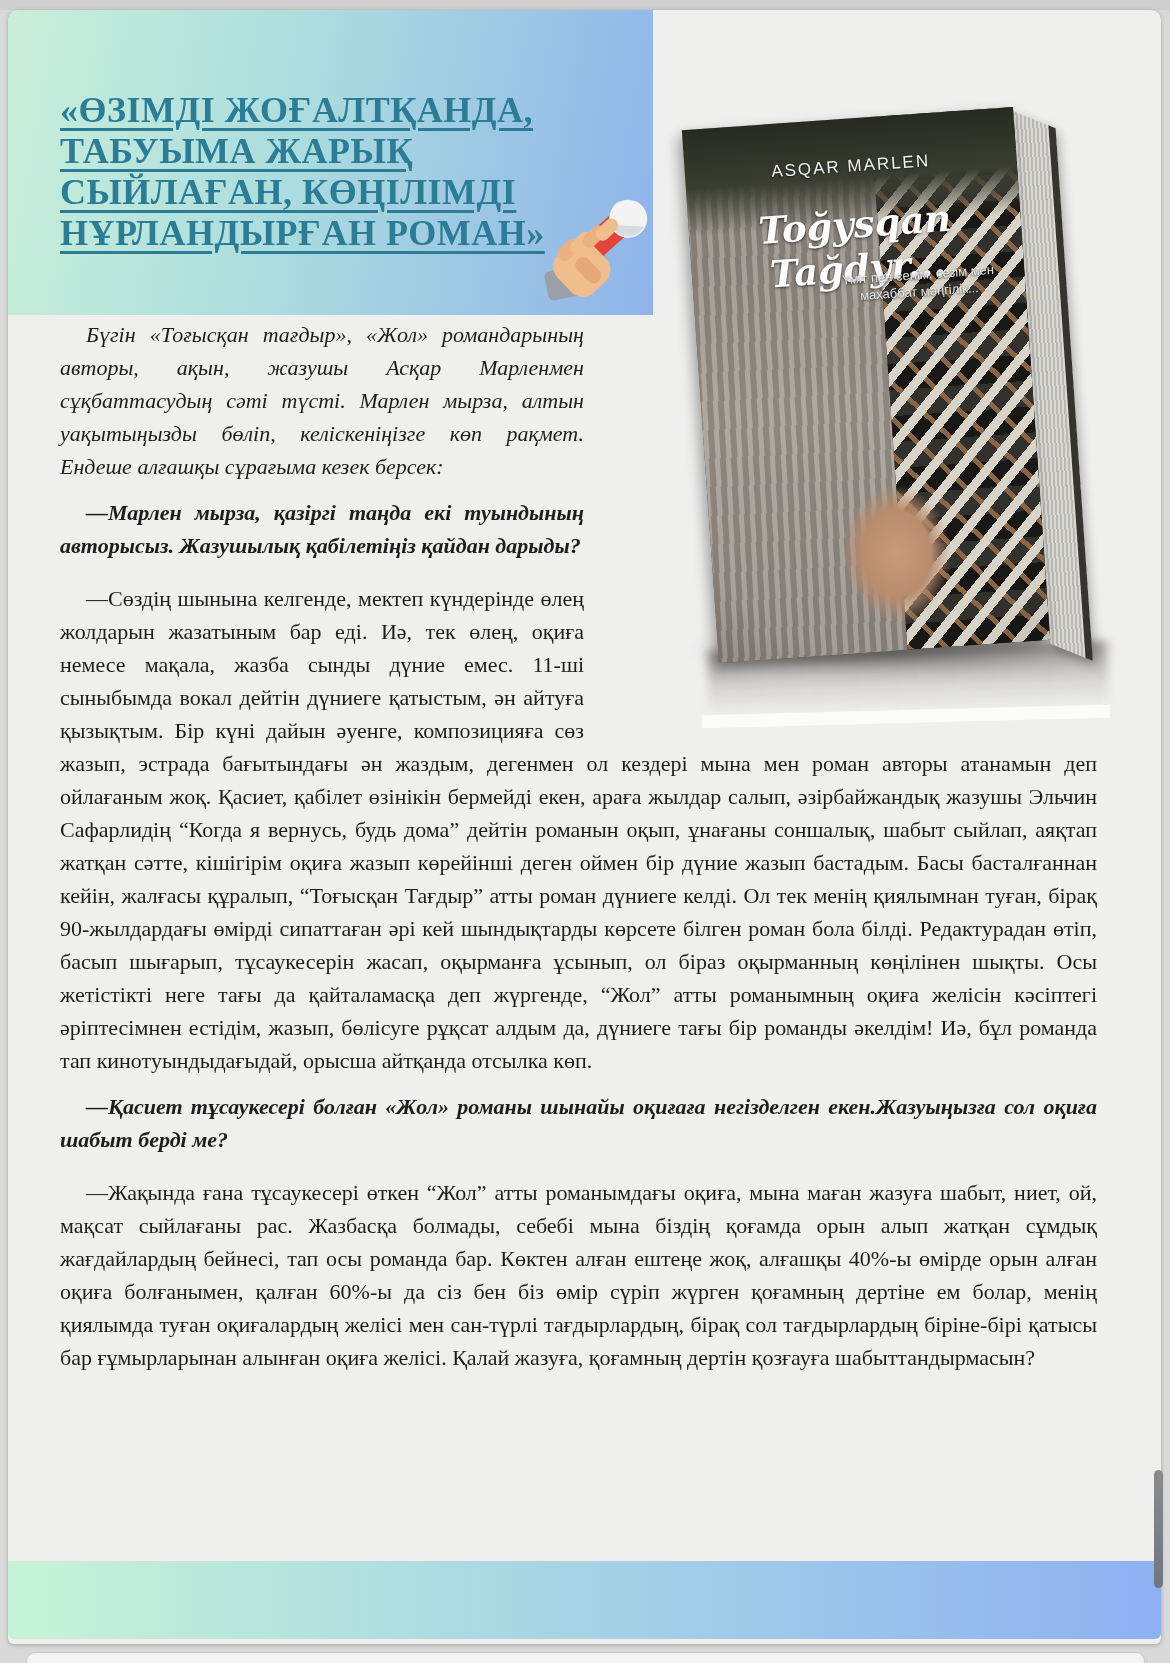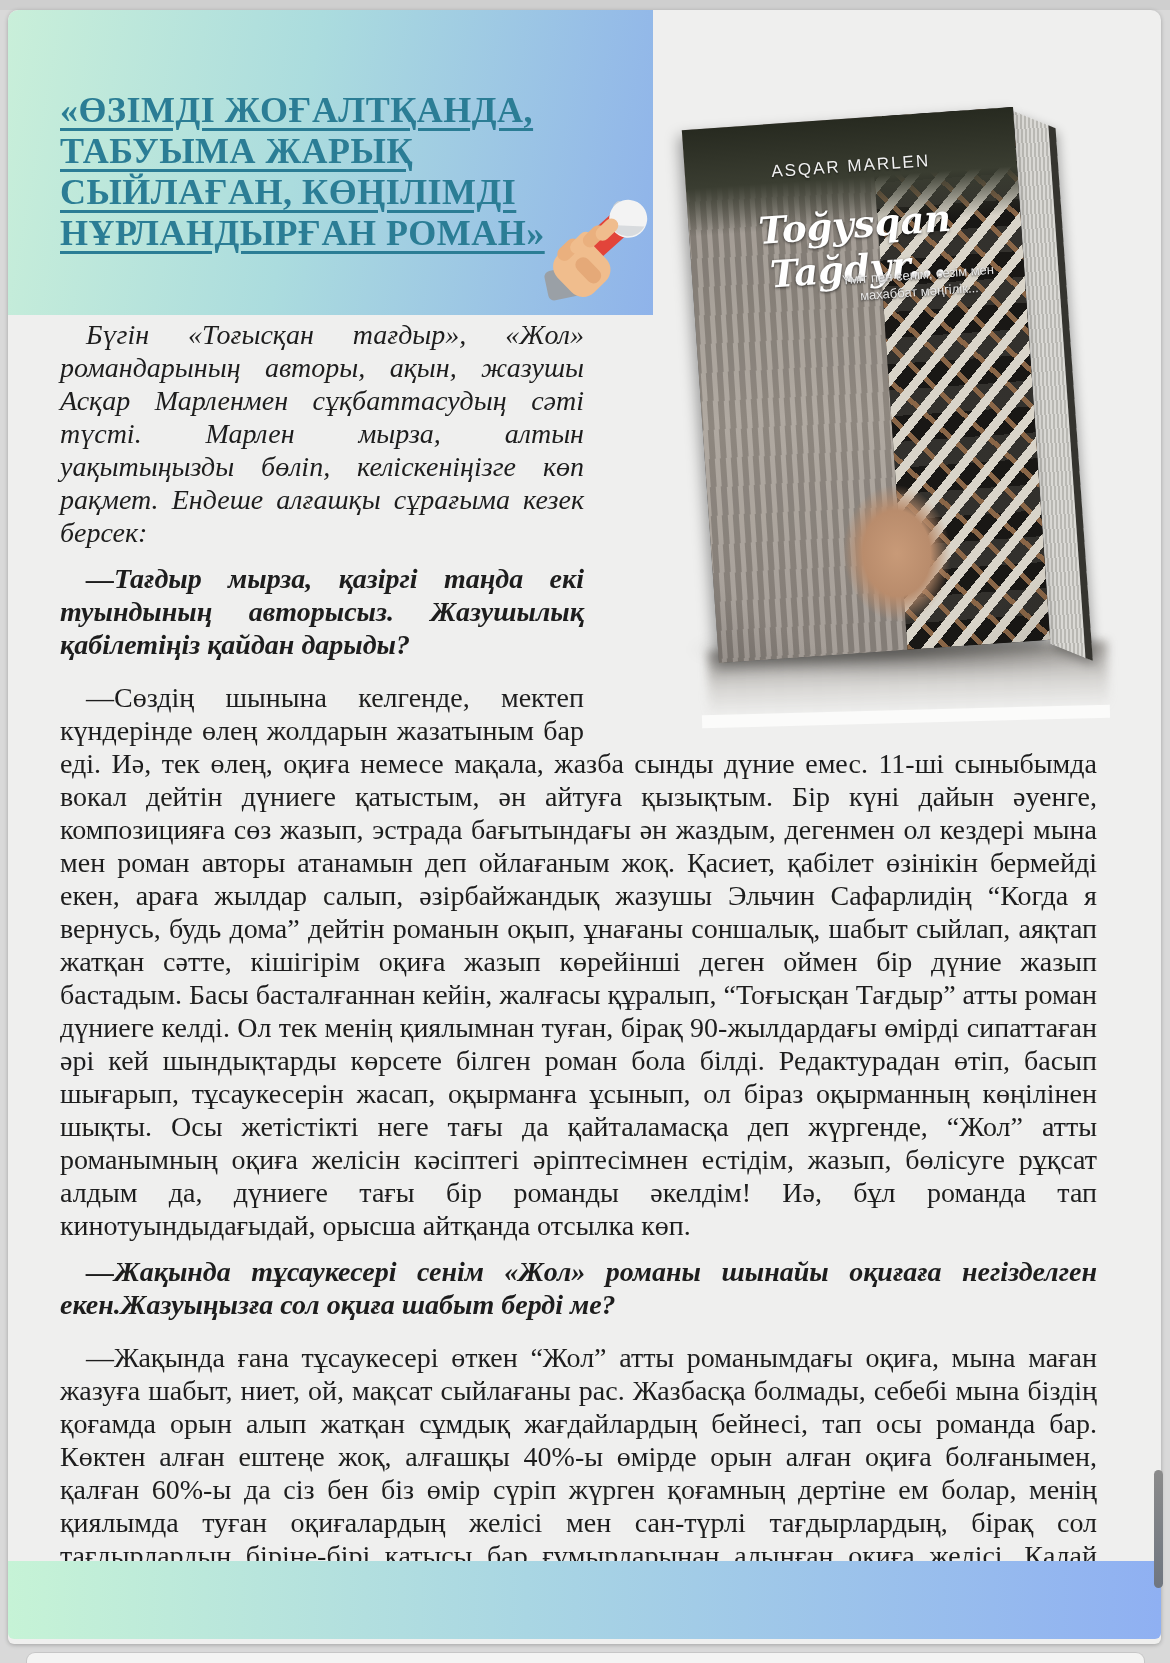--- a/index.html
+++ b/index.html
@@ -60,21 +60,21 @@
            background:#fbfbfa;transform:rotate(-1.5deg);}
   .book-reflection{position:absolute;left:700px;top:636px;width:400px;height:66px;
            background:linear-gradient(180deg,rgba(90,85,78,.55),rgba(150,145,138,.25) 60%,rgba(150,145,138,0));
            filter:blur(5px);transform:rotate(-1.5deg);}
   .book-shadow{position:absolute;left:676px;top:618px;width:430px;height:48px;
            background:radial-gradient(ellipse at 50% 45%,rgba(0,0,0,.38),rgba(0,0,0,0) 70%);
            filter:blur(6px);}
 
   
   .content{position:absolute;left:0;top:306px;width:100%;padding:2px 64px 0 52px;
-           box-sizing:border-box;color:#1d1d1d;font-size:28px;line-height:33px;
+           box-sizing:border-box;color:#1d1d1d;font-size:22px;line-height:33px;
            text-align:justify;}
   .book-spacer{float:right;width:487px;height:400px;margin:0 0 14px 26px;}
   .content p{margin:0;text-indent:26px;}
   .content p.intro{font-style:italic;}
   .content p.question{font-style:italic;font-weight:bold;margin-top:13px;}
   .content p.answer{margin-top:20px;}
 
   
   .bottom-gradient{position:absolute;left:0;bottom:5px;width:100%;height:78px;
            background:linear-gradient(90deg,#c6f3d6 0%,#a9d6e3 45%,#8fb0f2 100%);
@@ -139,23 +139,23 @@
         <div class="cover-subtitle">
           <span>Үміт пен сенім, сезім мен</span><br>
           <span>махаббат мәңгілік...</span>
         </div>
       </div>
     </div>
 
     <div class="content">
       <div class="book-spacer"></div>
       <p class="intro">Бүгін «Тоғысқан тағдыр», «Жол» романдарының авторы, ақын, жазушы Асқар Марленмен сұқбаттасудың сәті түсті. Марлен мырза, алтын уақытыңызды бөліп, келіскеніңізге көп рақмет. Ендеше алғашқы сұрағыма кезек берсек:</p>
-      <p class="question">—Тағдыр мырза, қазіргі таңда екі туындының авторысыз. Жазушылық қабілетіңіз қайдан дарыды?</p>
+      <p class="question">—Марлен мырза, қазіргі таңда екі туындының авторысыз. Жазушылық қабілетіңіз қайдан дарыды?</p>
       <p class="answer">—Сөздің шынына келгенде, мектеп күндерінде өлең жолдарын жазатыным бар еді. Иә, тек өлең, оқиға немесе мақала, жазба сынды дүние емес. 11-ші сыныбымда вокал дейтін дүниеге қатыстым, ән айтуға қызықтым. Бір күні дайын әуенге, композицияға сөз жазып, эстрада бағытындағы ән жаздым, дегенмен ол кездері мына мен роман авторы атанамын деп ойлағаным жоқ. Қасиет, қабілет өзінікін бермейді екен, араға жылдар салып, әзірбайжандық жазушы Эльчин Сафарлидің “Когда я вернусь, будь дома” дейтін романын оқып, ұнағаны соншалық, шабыт сыйлап, аяқтап жатқан сәтте, кішігірім оқиға жазып көрейінші деген оймен бір дүние жазып бастадым. Басы басталғаннан кейін, жалғасы құралып, “Тоғысқан Тағдыр” атты роман дүниеге келді. Ол тек менің қиялымнан туған, бірақ 90-жылдардағы өмірді сипаттаған әрі кей шындықтарды көрсете білген роман бола білді. Редактурадан өтіп, басып шығарып, тұсаукесерін жасап, оқырманға ұсынып, ол біраз оқырманның көңілінен шықты. Осы жетістікті неге тағы да қайталамасқа деп жүргенде, “Жол” атты романымның оқиға желісін кәсіптегі әріптесімнен естідім, жазып, бөлісуге рұқсат алдым да, дүниеге тағы бір романды әкелдім! Иә, бұл романда тап кинотуындыдағыдай, орысша айтқанда отсылка көп.</p>
-      <p class="question">—Жақында тұсаукесері сенім «Жол» романы шынайы оқиғаға негізделген екен.Жазуыңызға сол оқиға шабыт берді ме?</p>
+      <p class="question">—Қасиет тұсаукесері болған «Жол» романы шынайы оқиғаға негізделген екен.Жазуыңызға сол оқиға шабыт берді ме?</p>
       <p class="answer">—Жақында ғана тұсаукесері өткен “Жол” атты романымдағы оқиға, мына маған жазуға шабыт, ниет, ой, мақсат сыйлағаны рас. Жазбасқа болмады, себебі мына біздің қоғамда орын алып жатқан сұмдық жағдайлардың бейнесі, тап осы романда бар. Көктен алған ештеңе жоқ, алғашқы 40%-ы өмірде орын алған оқиға болғанымен, қалған 60%-ы да сіз бен біз өмір сүріп жүрген қоғамның дертіне ем болар, менің қиялымда туған оқиғалардың желісі мен сан-түрлі тағдырлардың, бірақ сол тағдырлардың біріне-бірі қатысы бар ғұмырларынан алынған оқиға желісі. Қалай жазуға, қоғамның дертін қозғауға шабыттандырмасын?</p>
     </div>
 
     <div class="bottom-gradient"></div>
   </div>
 
   <div class="next-page"></div>
 
   <div class="scrollbar-thumb"></div>
 

